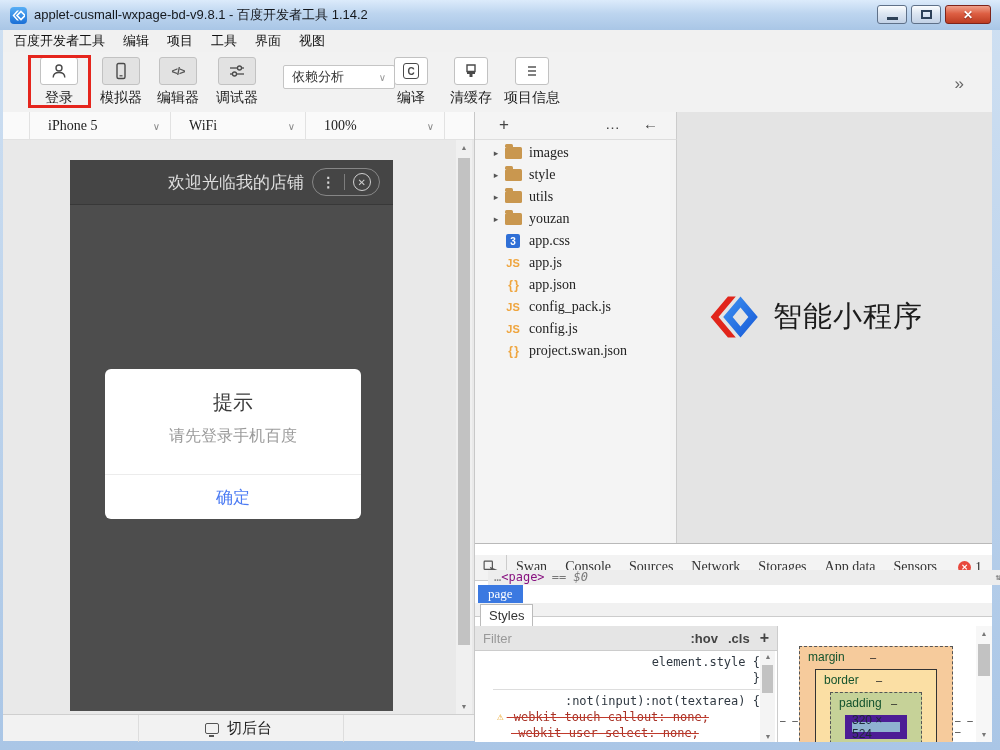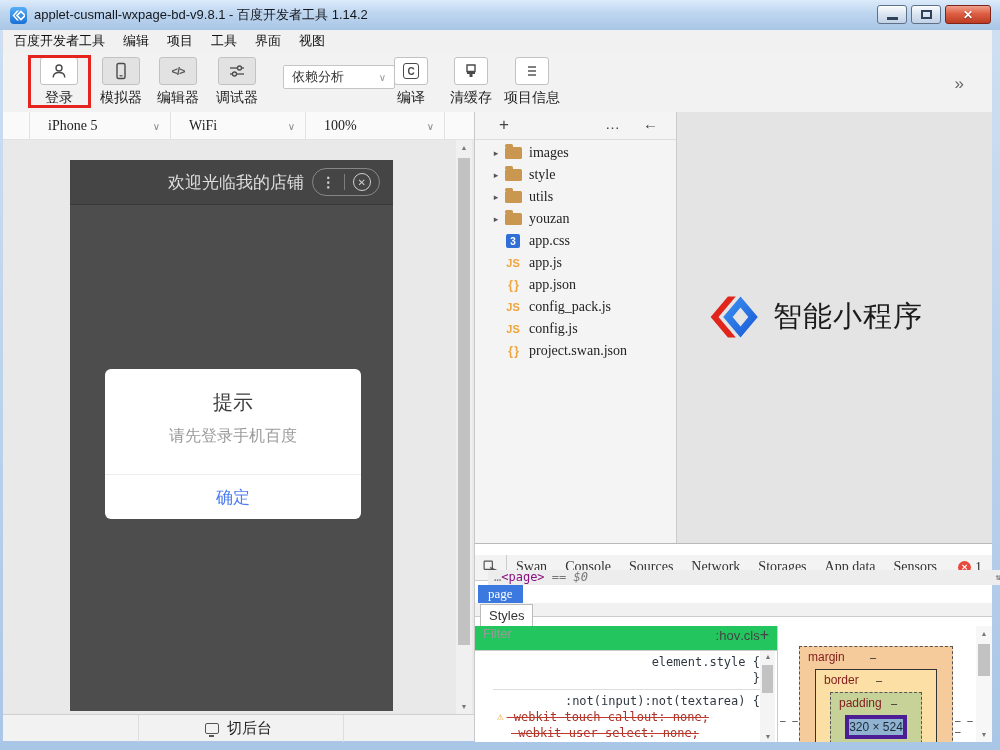--- a/index.html
+++ b/index.html
@@ -133,49 +133,49 @@
   .dom-eq { color:#777; font-style:italic; }
   .dom-scroll-hint { position:absolute; right:4px; top:0; color:#666; font-size:9px; }
   .node-row { position:absolute; left:0; top:41px; width:517px; height:18px; background:#fff; }
   .node-chip { position:absolute; left:3px; top:0; background:#3b79e1; color:#fff;
     font-family:"Liberation Serif", serif; font-size:13px; padding:1px 10px 13px; cursor:pointer; }
   .styles-tabbar { position:absolute; left:0; top:59px; width:517px; height:14px; background:#f1f1f1;
     border-bottom:1px solid #ccc; }
   .styles-tab { position:absolute; left:5px; top:1px; background:#fff; border:1px solid #bbb;
     border-bottom:none; font-size:13px; color:#333; padding:3px 8px 4px; cursor:pointer; }
   .styles-body { position:absolute; left:0; top:82px; width:302px; height:116px; background:#fff; overflow:hidden; }
-  .filter-row { position:absolute; left:0; top:0; width:302px; height:25px; background:#22c55e;
-    border-bottom:1px solid #ccc; display:flex; align-items:flex-start; padding:0 8px; }
+  .filter-row { position:absolute; left:0; top:0; width:302px; height:25px; background:#e5e5e5;
+    border-bottom:1px solid #ccc; display:flex; align-items:center; padding:0 8px; }
   .filter-input { border:none; outline:none; background:transparent; font-size:13px; color:#333; width:120px; }
   .filter-input::placeholder { color:#999; }
-  .filter-controls { margin-left:auto; display:flex; align-items:center; gap:0; font-size:13px; color:#444; }
+  .filter-controls { margin-left:auto; display:flex; align-items:center; gap:10px; font-size:13px; color:#444;font-weight:bold; }
   .filter-controls span { cursor:pointer; }
   .filter-add { font-size:16px; }
   .css-rules { position:absolute; left:0; top:25px; width:285px; height:91px;
     font-family:"DejaVu Sans Mono", monospace; font-size:12px; line-height:16px; color:#303942;
     padding:3px 0 0 18px;text-align:right; }
   .rule-block { padding-bottom:3px; border-bottom:1px solid #ddd; margin-bottom:3px; }
   .prop-line { display:flex; align-items:center; padding-left:4px; }
   .warn-glyph { color:#eaa426; font-size:11px; margin-right:3px; }
   .prop-struck { color:#a83226; text-decoration:line-through; text-decoration-color:#c0392b; }
   .prop-indent { padding-left:18px; }
   .styles-scroll { position:absolute; left:285px; top:25px; width:15px; height:91px; background:#f4f4f4; }
   .styles-scroll .thumb { position:absolute; left:2px; top:14px; width:11px; height:28px; background:#c2c2c2; }
   .vdiv { position:absolute; left:302px; top:82px; width:1px; height:116px; background:#ccc; }
   .box-pane { position:absolute; left:303px; top:82px; width:198px; height:116px; background:#fff; overflow:hidden; }
-  .bm-label { font-size:12px; color:#7f1d1d; position:absolute; }
+  .bm-label { font-size:12px; color:#14532d; position:absolute; }
   .bm-dash { font-size:11px; color:#222; position:absolute; }
   .bm-margin { position:absolute; left:21px; top:20px; width:154px; height:110px;
     background:#f6cb9c; border:1px dashed #555; }
   .bm-border { position:absolute; left:15px; right:15px; top:22px; bottom:-2px;
     background:#fbdfa4; border:1px solid #333; }
   .bm-padding { position:absolute; left:14px; right:14px; top:22px; bottom:-2px;
     background:#c6d298; border:1px dashed #555; }
   .bm-content { position:absolute; left:14px; right:14px; top:22px; height:24px;
-    background:#8fb3d1; border:4px solid #4c1d95; display:flex; align-items:center; justify-content:center;
+    background:#8fb3d1; border:7px solid #4c1d95; display:flex; align-items:center; justify-content:center;
     font-size:12px; color:#1c2a38; }
   .side-dashes { position:absolute; top:89px; font-size:10px; color:#333; letter-spacing:2px; }
   .box-scroll { position:absolute; left:501px; top:82px; width:16px; height:116px; background:#f7f7f7; }
   .box-scroll .thumb { position:absolute; left:2px; top:18px; width:12px; height:32px; background:#c2c2c2; }
   svg { display:block; }
 </style>
 </head>
 <body>
 
 <div class="titlebar">

